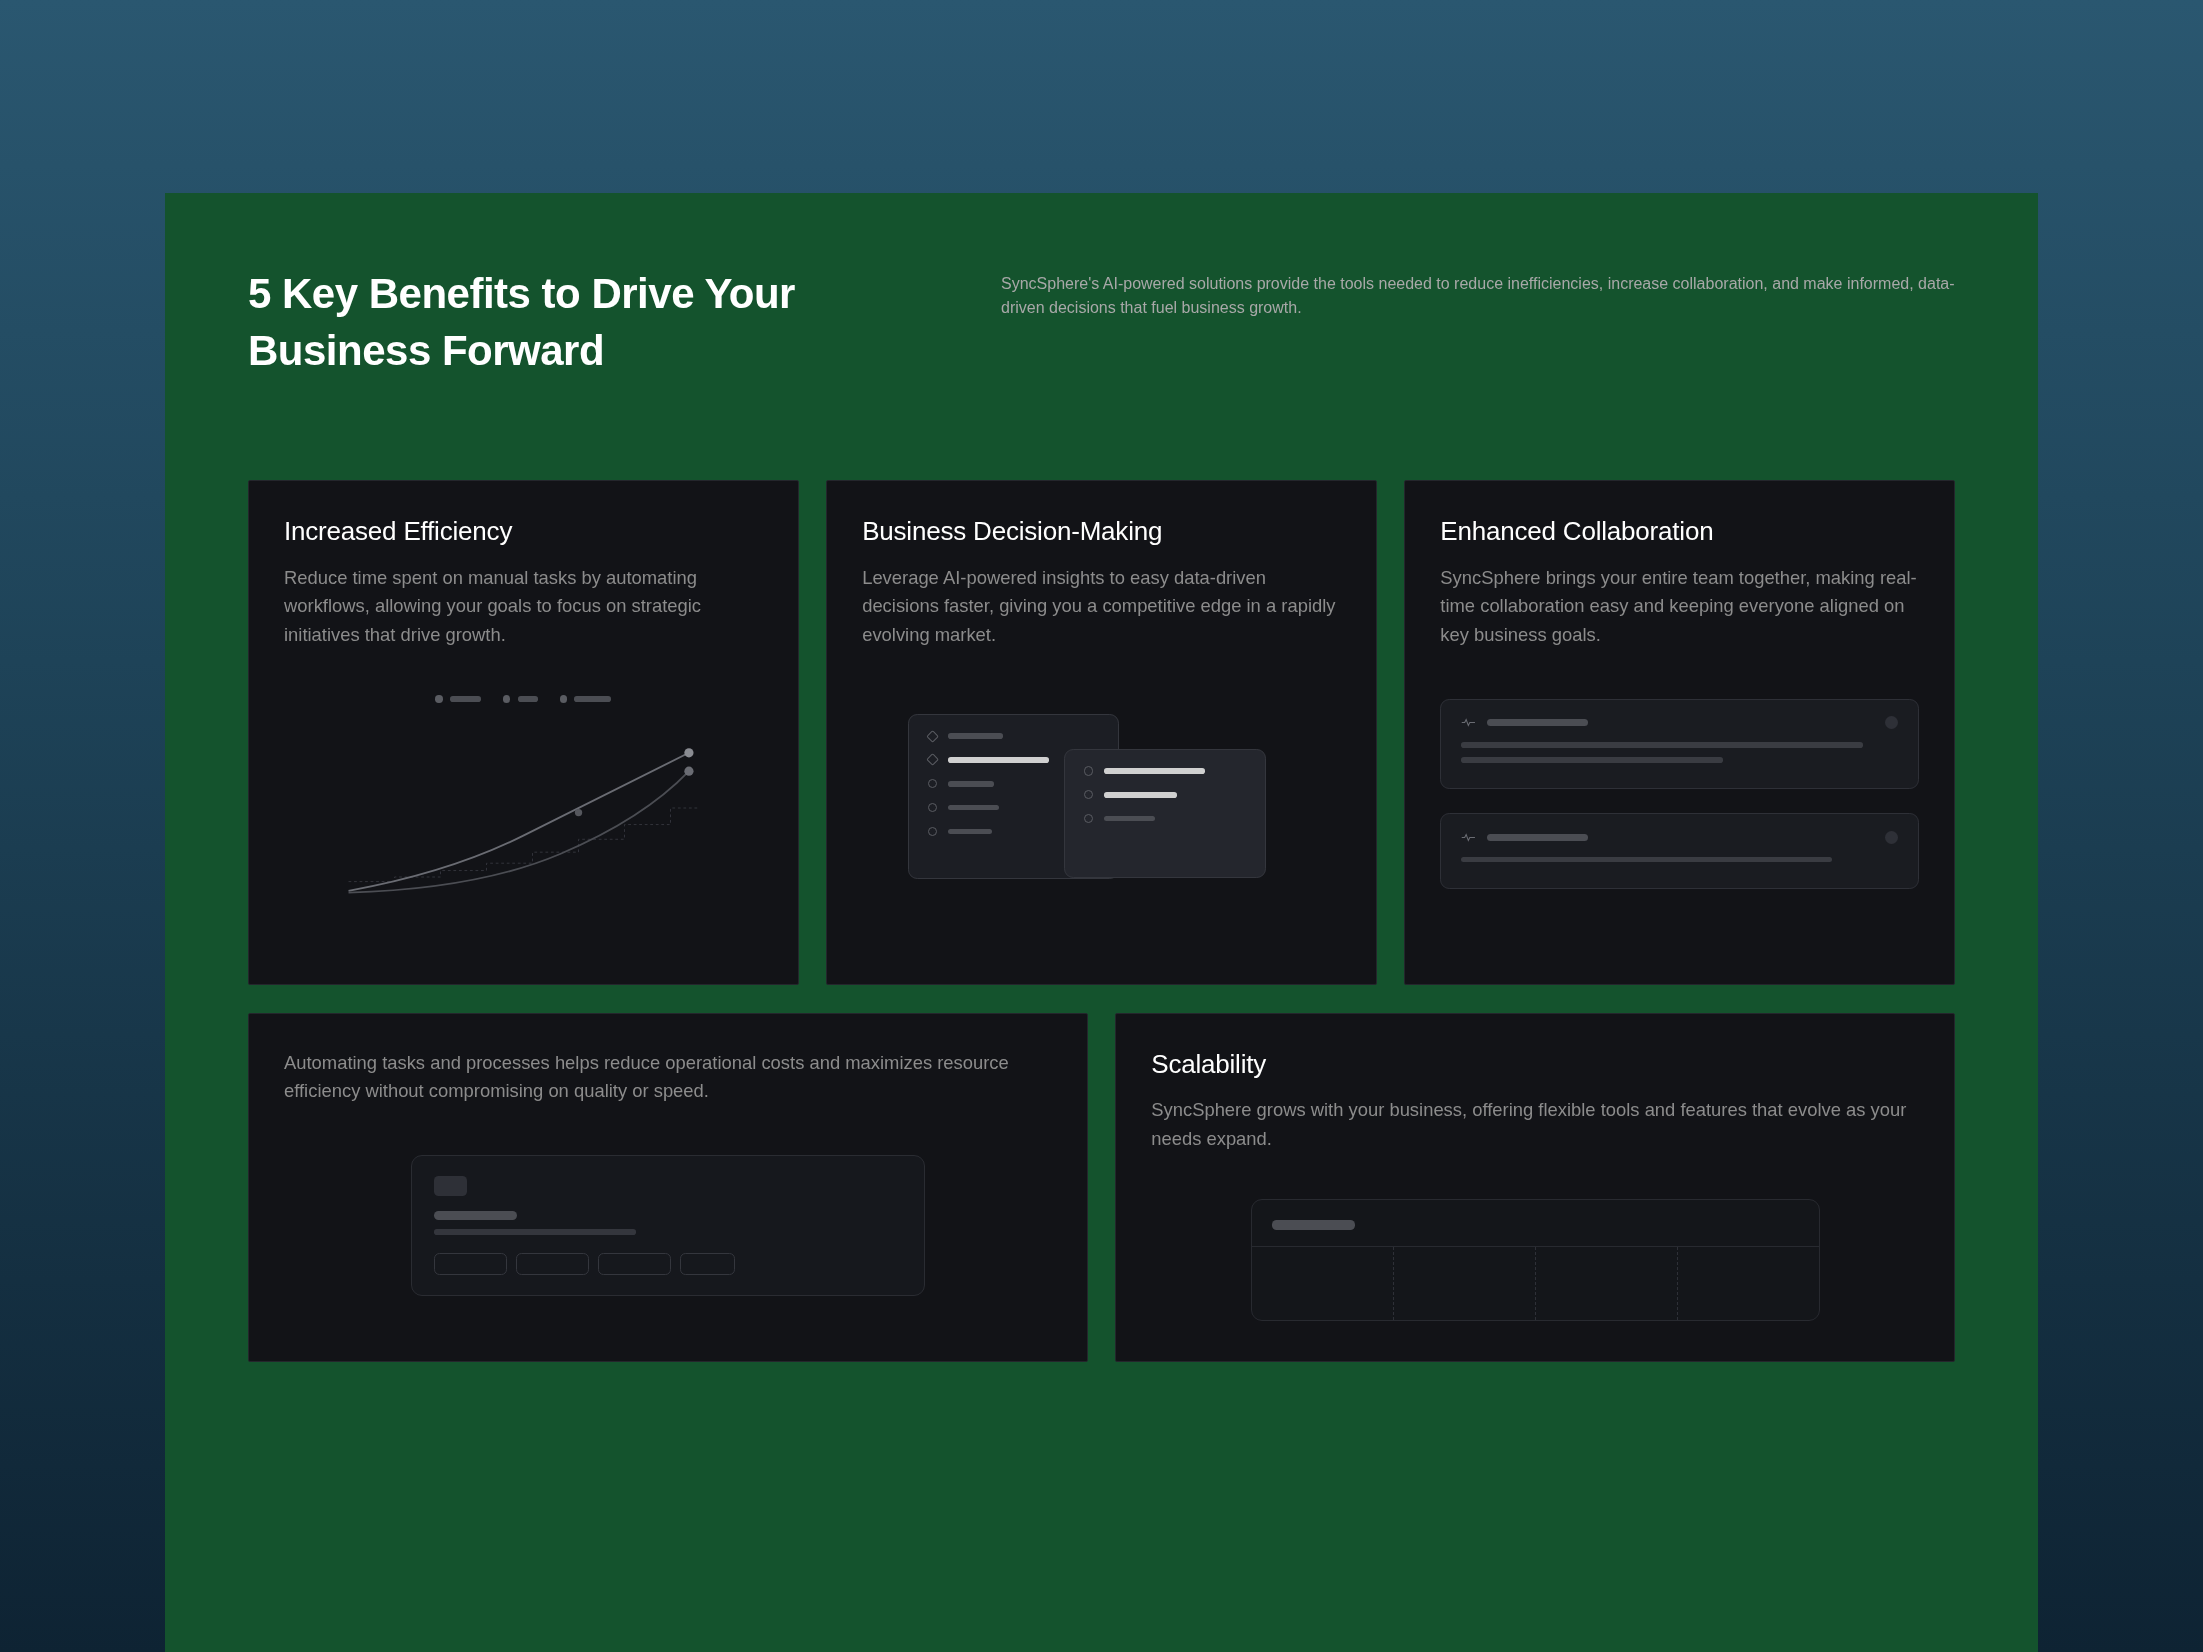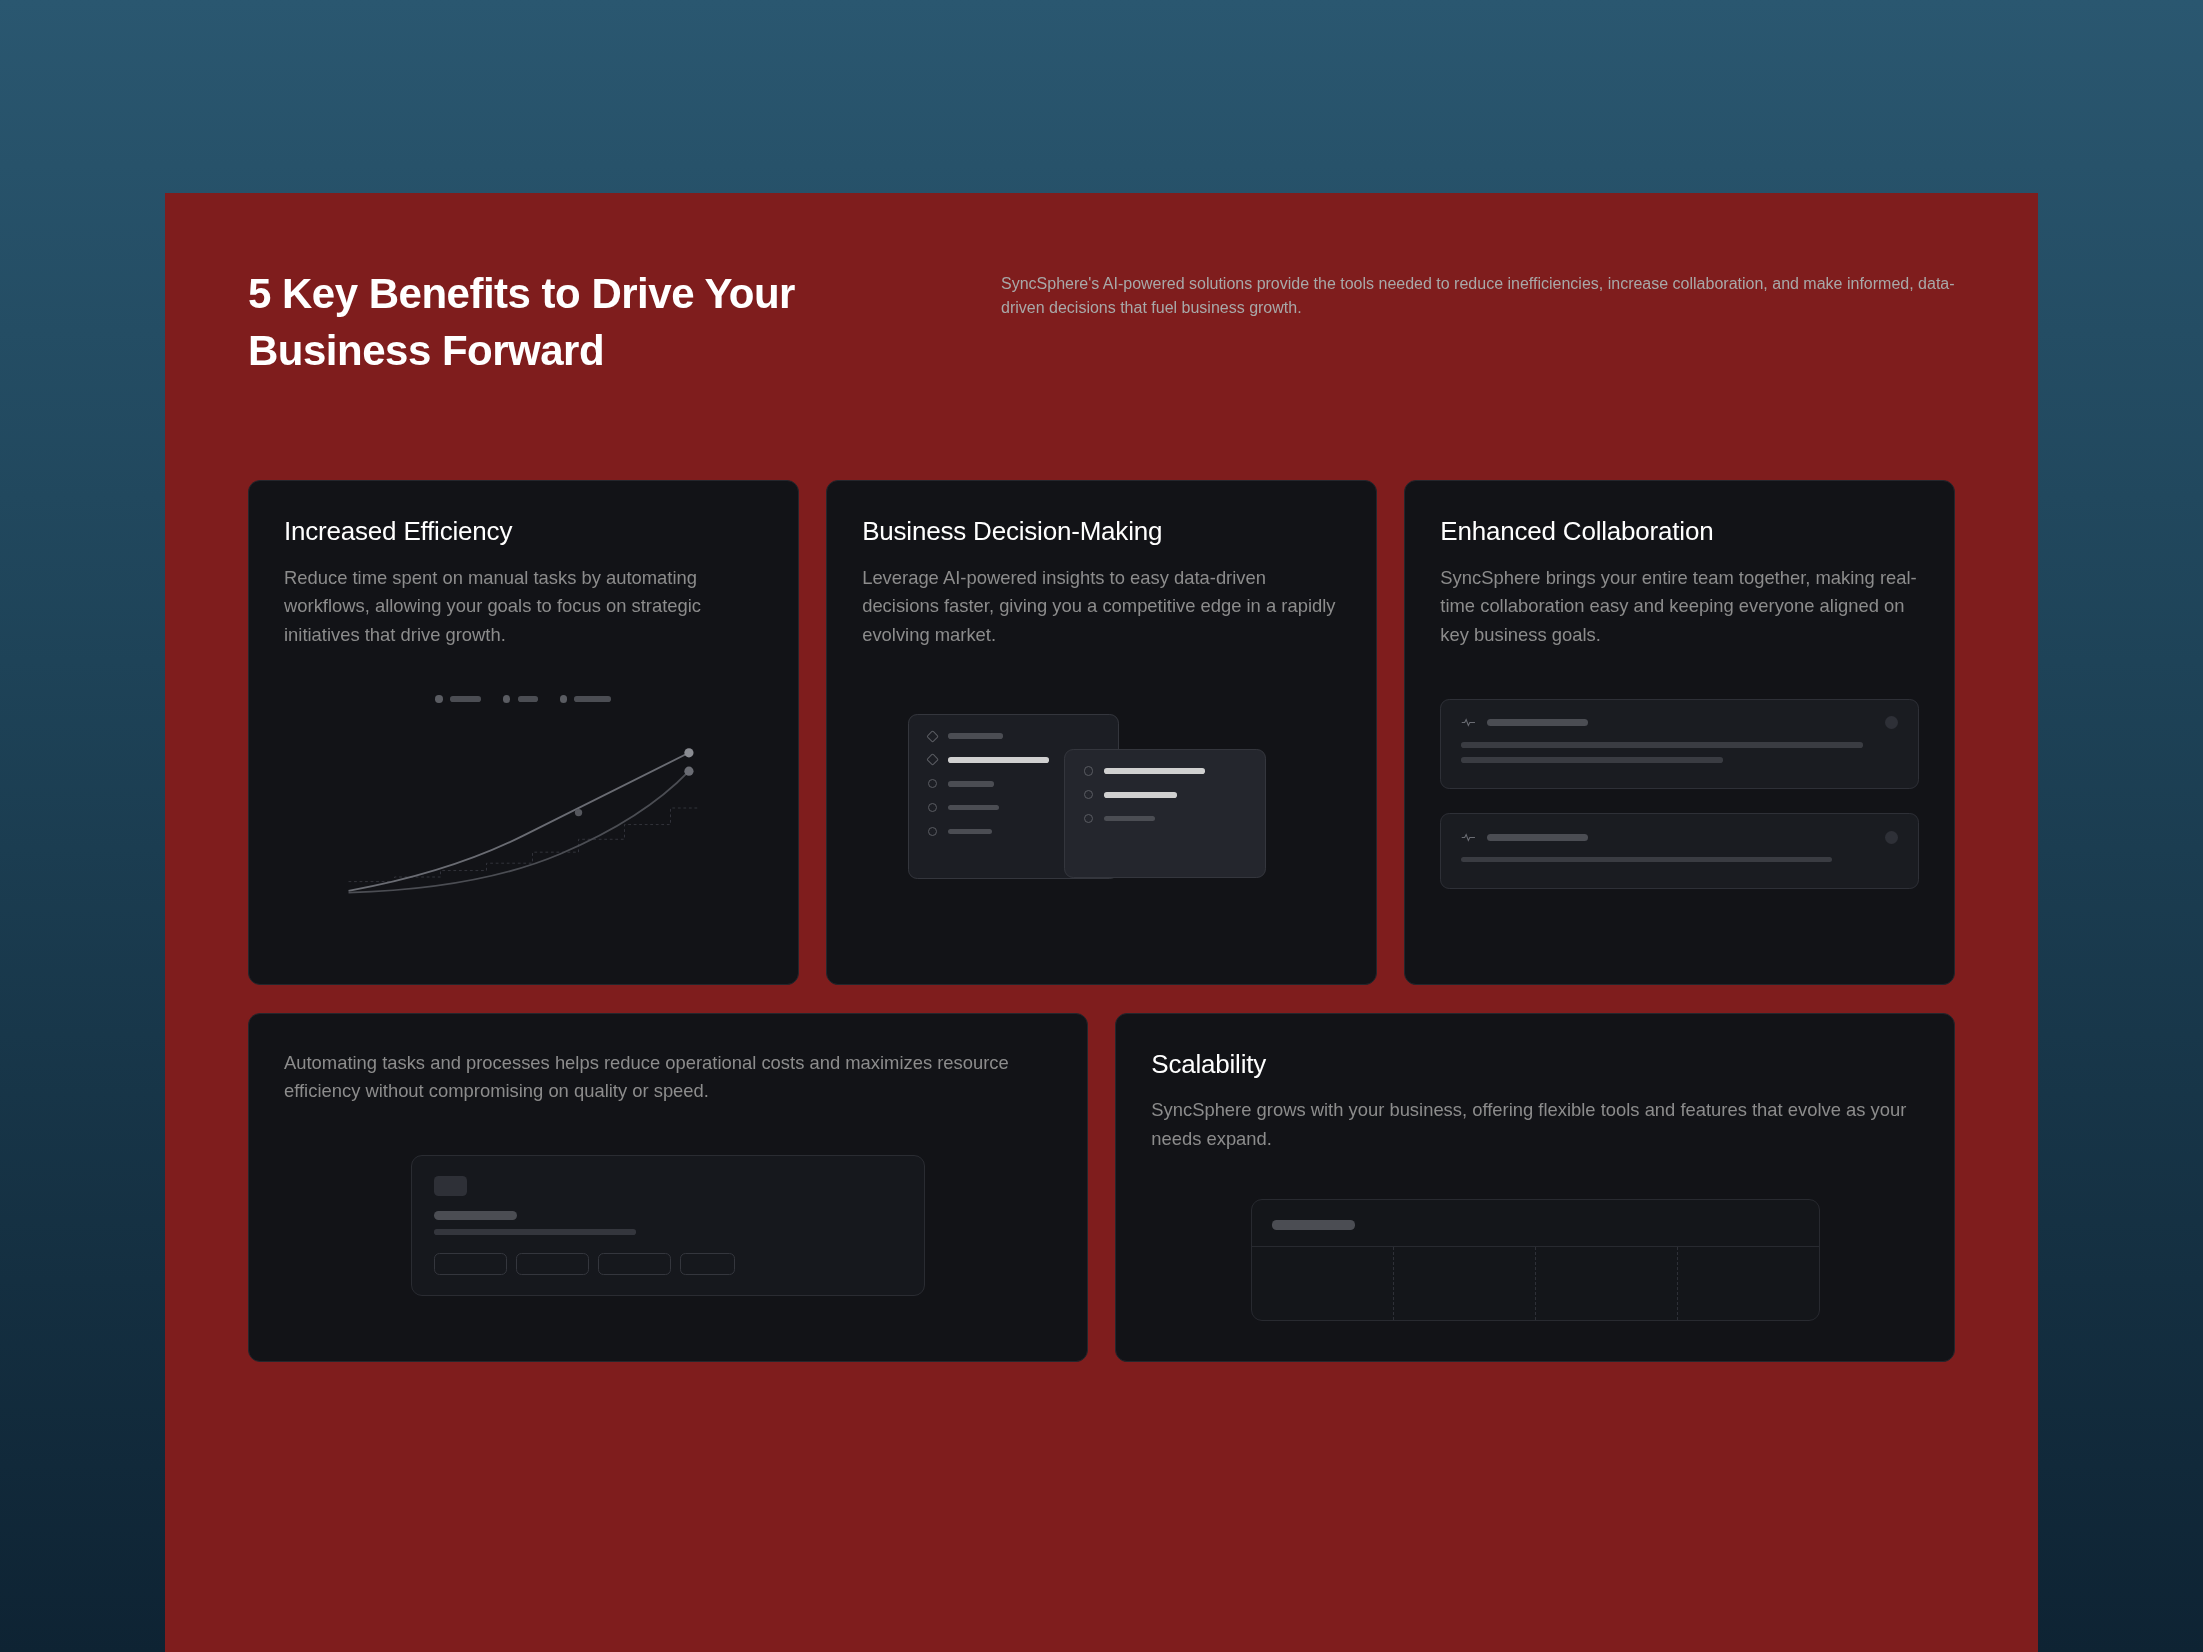--- a/index.html
+++ b/index.html
@@ -9,21 +9,21 @@
     background: linear-gradient(180deg, #2a5770 0%, #1e4358 40%, #0e2333 100%);
     font-family: -apple-system, BlinkMacSystemFont, "Segoe UI", Helvetica, Arial, sans-serif;
     overflow: hidden;
   }
   .page {
     position: absolute;
     top: 193px;
     left: 165px;
     right: 165px;
     bottom: 0;
-    background: #7f1d1d;
+    background: #14532d;
     padding: 73px 83px 0 83px;
   }
   .header {
     display: flex;
     gap: 129px;
     margin-bottom: 101px;
   }
   .header-title {
     flex: 0 0 624px;
     color: #fff;
@@ -41,21 +41,21 @@
     padding-top: 5.5px;
   }
   .grid {
     display: grid;
     grid-template-columns: 1fr 1fr 1fr;
     gap: 27.5px;
   }
   .card {
     background: #121317;
     border: 0.9px solid #24262c;
-    border-radius: 12px;
+    border-radius: 2px;
     padding: 35px 35px 16px 35px;
     display: flex;
     flex-direction: column;
     height: 505px;
     overflow: hidden;
     position: relative;
   }
   .card-title {
     color: #fff;
     font-size: 26px;

